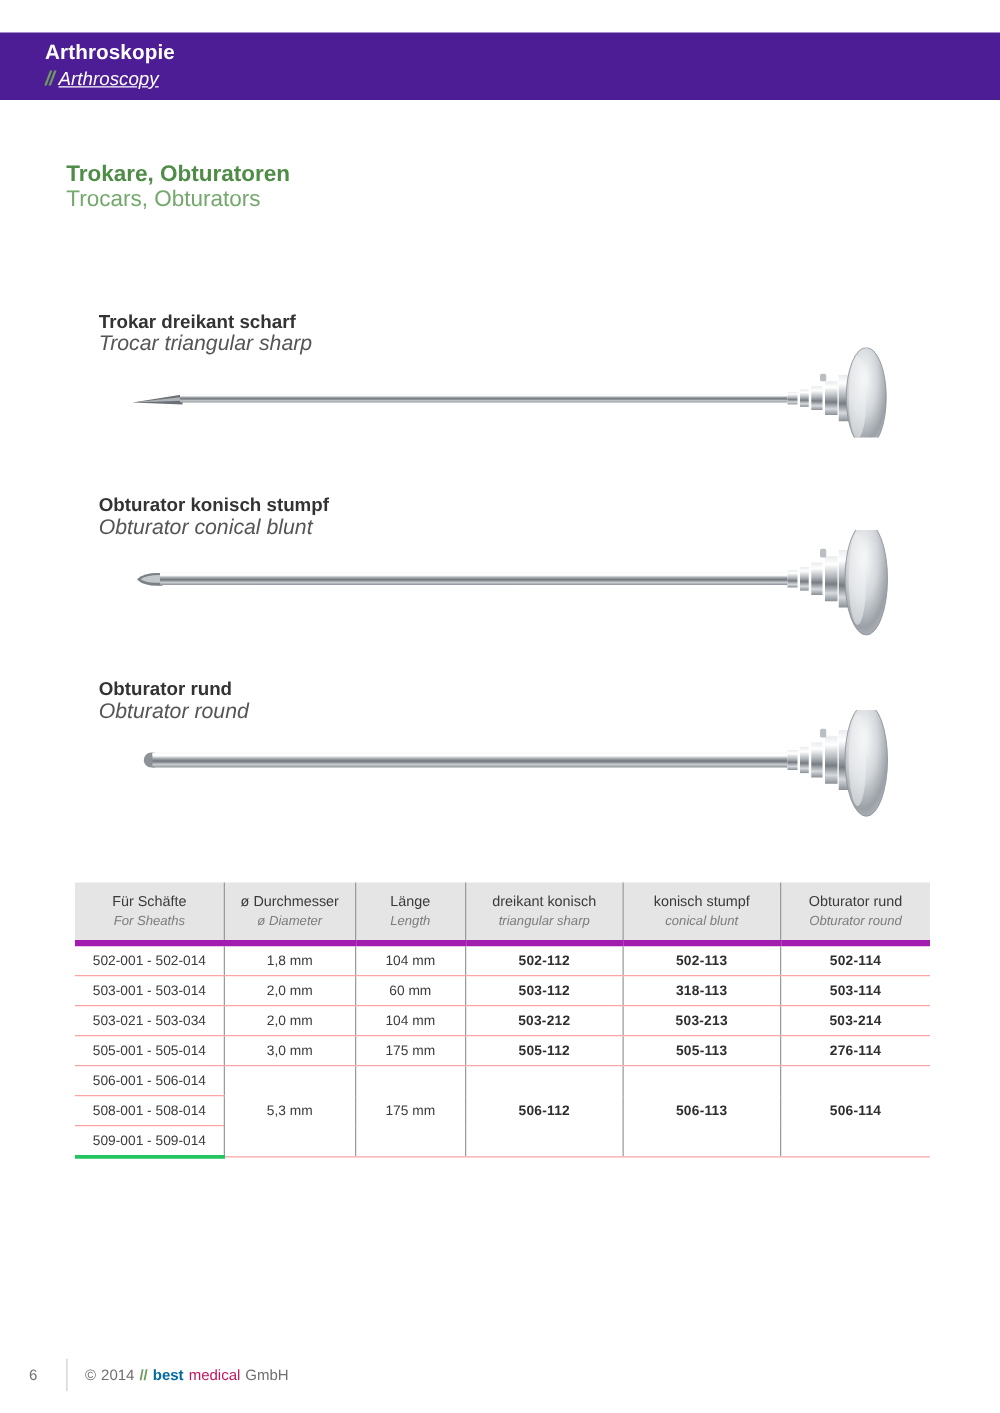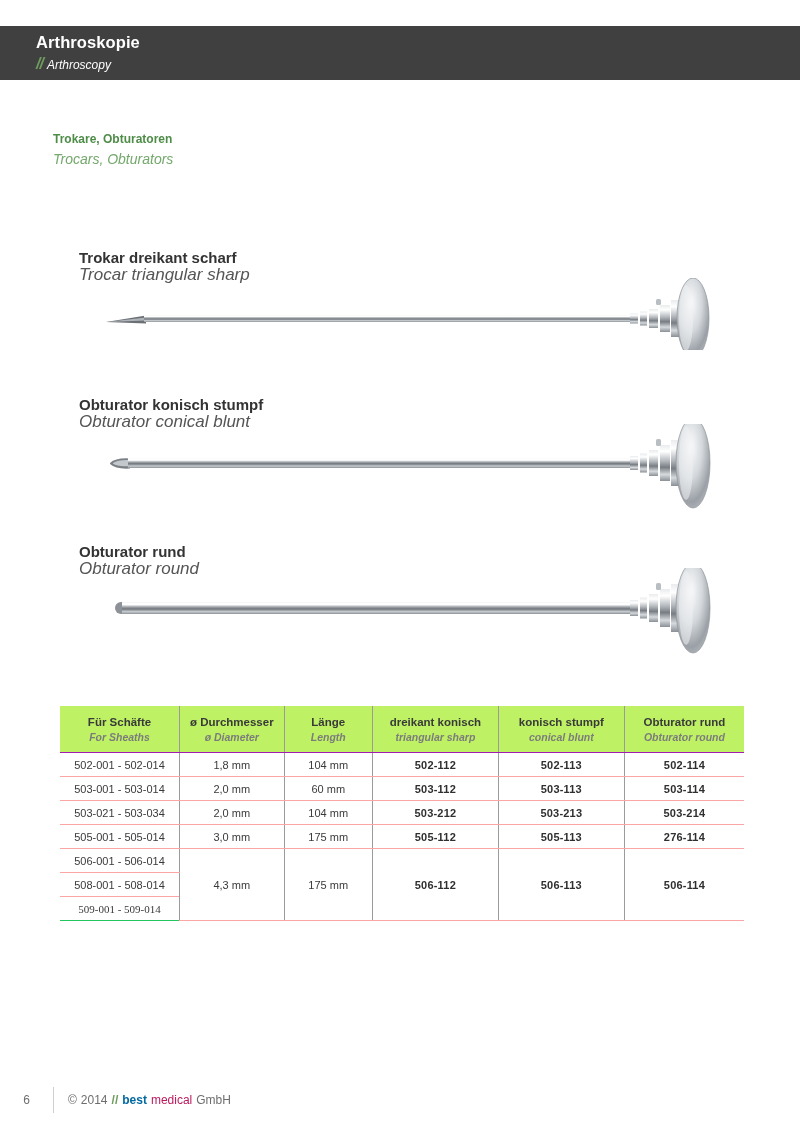--- a/index.html
+++ b/index.html
@@ -16,21 +16,21 @@
     overflow: hidden;
   }
 
   
   .header-bar {
     position: absolute;
     left: 0;
     top: 26px;
     width: 800px;
     height: 54px;
-    background: #404040;
+    background: #4c1d95;
   }
   .header-titles {
     position: absolute;
     left: 36px;
     top: 5px;
   }
   .header-de {
     font-size: 16.5px;
     font-weight: bold;
     color: #ffffff;
@@ -44,40 +44,40 @@
   }
   .header-slashes {
     font-size: 16px;
     font-style: italic;
     font-weight: bold;
     color: #6f9c5e;
     margin-right: 4px;
     letter-spacing: -1px;
   }
   .header-en {
-    font-size: 12px;
+    font-size: 15px;
     font-style: italic;
     color: #ffffff;
+    text-decoration: underline;
   }
 
   
   .section-head {
     position: absolute;
     left: 53px;
     top: 129px;
   }
   .section-de {
-    font-size: 12px;
+    font-size: 18px;
     font-weight: bold;
     color: #4e8c48;
     line-height: 20px;
   }
   .section-en {
-    font-size: 14px;
-    font-style: italic;
+    font-size: 18px;
     color: #74a86c;
     line-height: 20px;
   }
 
   
   .product {
     position: absolute;
     left: 0;
     width: 800px;
   }
@@ -118,24 +118,24 @@
     border-left: 1px solid #9b9b9b;
     padding: 0;
     text-align: center;
     vertical-align: middle;
   }
   .spec-table th:first-child,
   .spec-table td:first-child {
     border-left: none;
   }
   .spec-table thead th {
-    background: #bef264;
+    background: #e5e5e5;
     height: 46px;
-    font-weight: bold;
-    border-bottom: 1px solid #a21caf;
+    font-weight: normal;
+    border-bottom: 5px solid #a21caf;
   }
   .th-de {
     font-size: 11.5px;
     color: #3a3a3a;
     line-height: 15px;
   }
   .th-en {
     font-size: 10.5px;
     font-style: italic;
     color: #7c7c7c;
@@ -147,22 +147,21 @@
     border-bottom: 1px solid #fca5a5;
     color: #3a3a3a;
     font-size: 11px;
   }
   .spec-table tbody td.code {
     font-weight: bold;
     color: #2f2f2f;
     letter-spacing: 0.2px;
   }
   .spec-table tbody tr:last-child td {
-    border-bottom: 1px solid #22c55e;
-    font-family: Liberation Serif, serif;
+    border-bottom: 3px solid #22c55e;
   }
   td.merged {
     border-bottom: 1px solid #a8a8a8;
   }
   td.nb-bottom {
     border-bottom: none;
   }
   .col-sheath  { width: 120px; }
   .col-diam    { width: 104px; }
   .col-length  { width: 88px;  }
@@ -415,21 +414,21 @@
       <td>104 mm</td>
       <td class="code">502-112</td>
       <td class="code">502-113</td>
       <td class="code">502-114</td>
     </tr>
     <tr>
       <td>503-001 - 503-014</td>
       <td>2,0 mm</td>
       <td>60 mm</td>
       <td class="code">503-112</td>
-      <td class="code">503-113</td>
+      <td class="code">318-113</td>
       <td class="code">503-114</td>
     </tr>
     <tr>
       <td>503-021 - 503-034</td>
       <td>2,0 mm</td>
       <td>104 mm</td>
       <td class="code">503-212</td>
       <td class="code">503-213</td>
       <td class="code">503-214</td>
     </tr>
@@ -437,21 +436,21 @@
       <td>505-001 - 505-014</td>
       <td>3,0 mm</td>
       <td>175 mm</td>
       <td class="code">505-112</td>
       <td class="code">505-113</td>
       <td class="code">276-114</td>
     </tr>
 
     <tr>
       <td>506-001 - 506-014</td>
-      <td class="merged nb-bottom" rowspan="3">4,3 mm</td>
+      <td class="merged nb-bottom" rowspan="3">5,3 mm</td>
       <td class="merged nb-bottom" rowspan="3">175 mm</td>
       <td class="code merged nb-bottom" rowspan="3">506-112</td>
       <td class="code merged nb-bottom" rowspan="3">506-113</td>
       <td class="code merged nb-bottom" rowspan="3">506-114</td>
     </tr>
     <tr>
       <td>508-001 - 508-014</td>
     </tr>
     <tr>
       <td>509-001 - 509-014</td>

